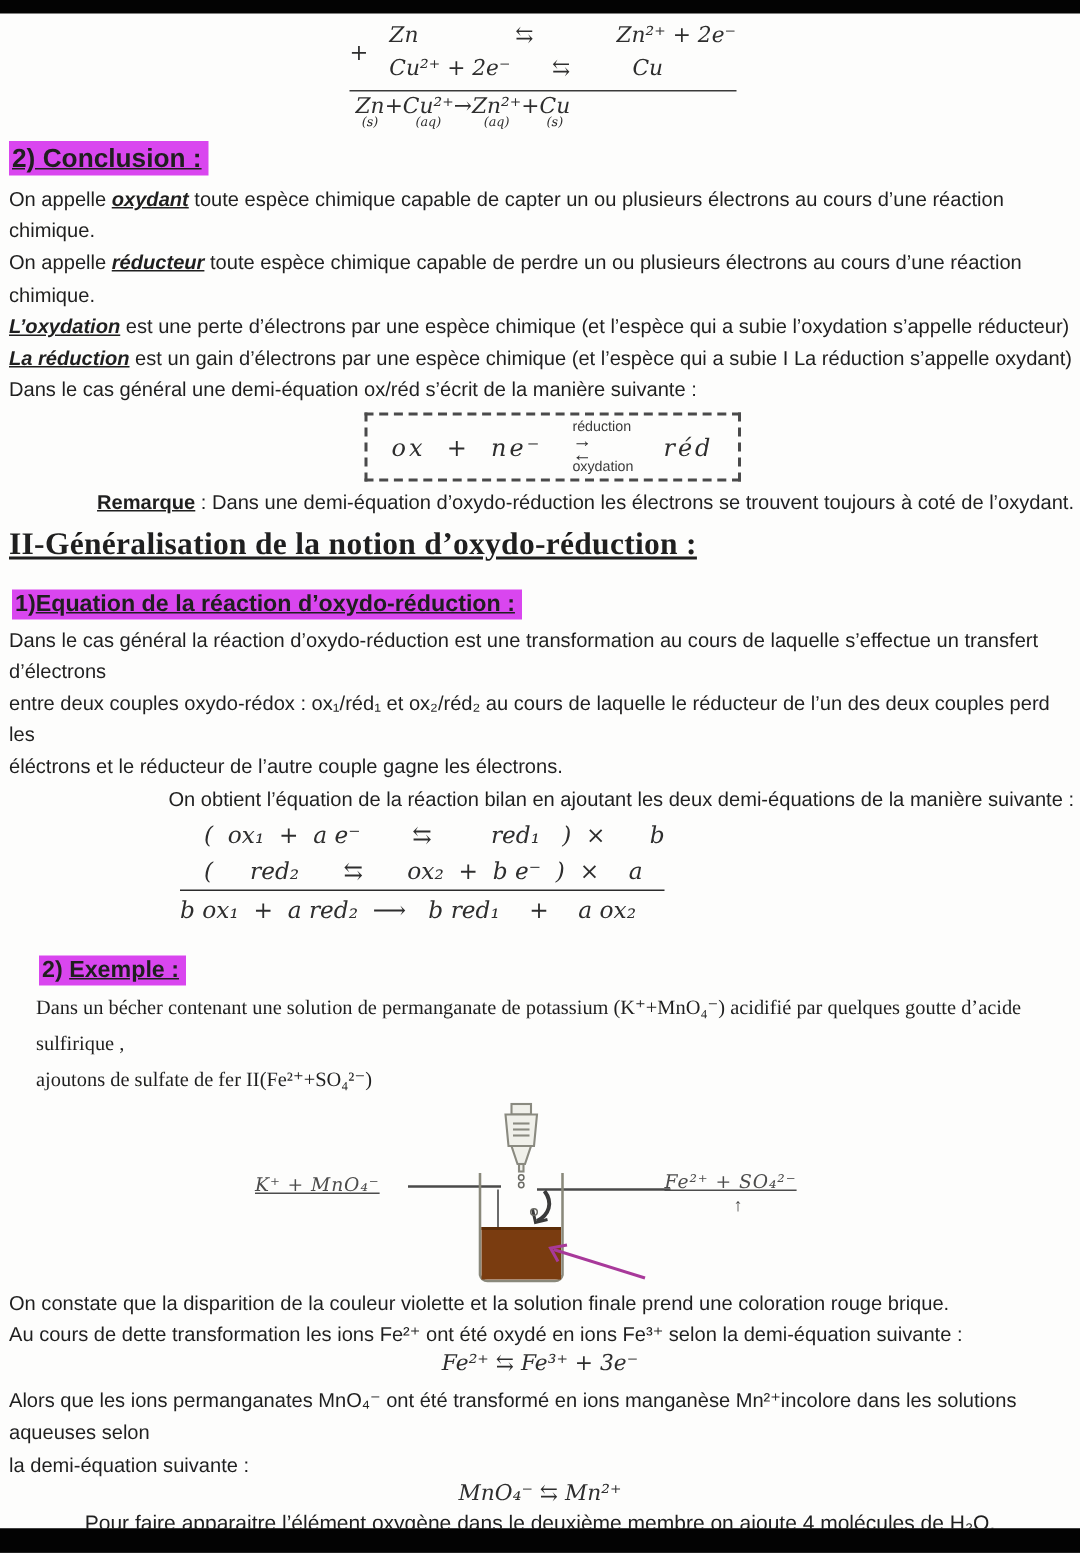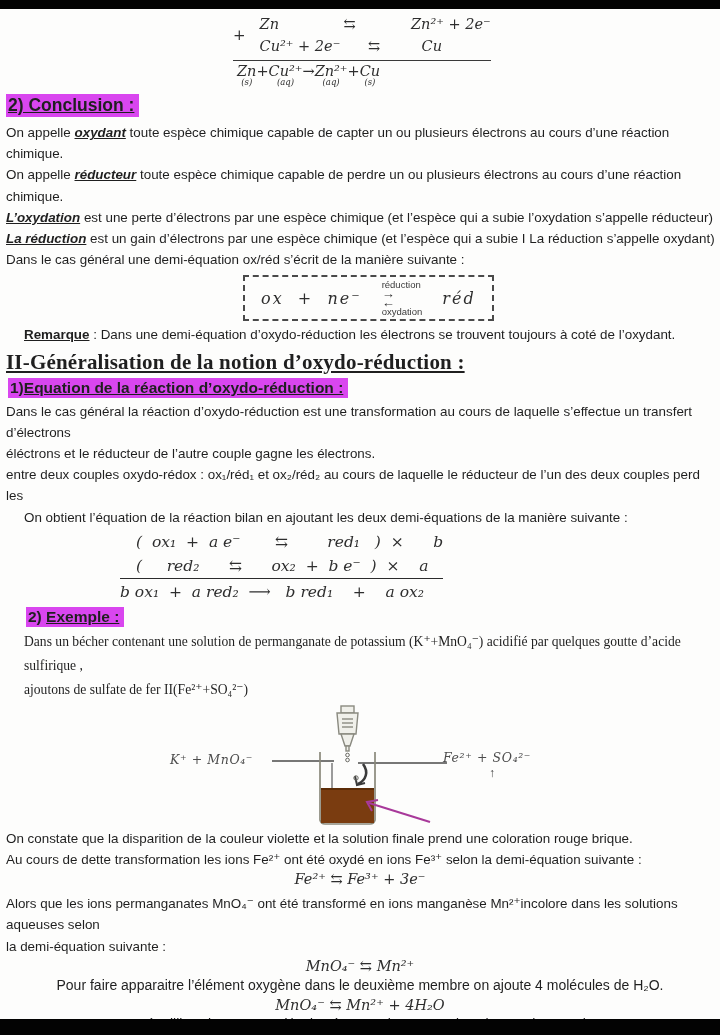--- a/index.html
+++ b/index.html
@@ -20,49 +20,49 @@
   .top-eq .halves > div { line-height: 22px; }
   .top-eq .plus { font-style: normal; font-size: 15px; }
   .sum-row { display: flex; align-items: flex-start; border-top: 1.6px solid #3a3a3a; margin-top: 3px; padding: 2px 10px 0 4px; }
   .term { display: inline-flex; flex-direction: column; align-items: center; }
   .term .state { font-size: 8.5px; line-height: 9px; margin-top: -1px; }
   .op { font-style: normal; }
 
   
   .hl { background: #d946ef; }
   h2.c-head { width: fit-content; font-size: 17.5px; font-weight: bold; text-decoration: underline; padding: 1px 5px 1px 2px; margin: 7px 0 5px 6px; }
-  .sub-head { width: fit-content; font-size: 15.5px; font-weight: bold; padding: 1px 5px 1px 2px; margin: 3px 0 3px 8px; }
+  .sub-head { width: fit-content; font-size: 15.5px; font-weight: bold; padding: 1px 5px 1px 2px; margin: 18px 0 3px 8px; }
   .sub-head .u { text-decoration: underline; }
   .ex-head { margin-left: 26px; }
 
   
   .line { font-size: 13.4px; line-height: 21.2px; margin-left: 6px; margin-right: 4px; }
   .term-bi { font-weight: bold; font-style: italic; text-decoration: underline; }
-  .indent { margin-left: 24px; }
+  .indent { margin-left: 24px; text-align: right; }
 
   
   .he-box { width: fit-content; margin: 5px 0 3px 243px; border: 2px dashed #4a4a4a; padding: 3px 16px; display: flex; align-items: center; gap: 20px; }
   .he-box .side { font-size: 16px; letter-spacing: 2px; }
   .arrow-stack { display: flex; flex-direction: column; align-items: flex-start; font-family: "Liberation Sans", sans-serif; font-style: normal; font-size: 9.5px; color: #3a3a3a; line-height: 9px; }
   .arrow-stack .ar { font-size: 13px; line-height: 9px; color: #2e2e2e; }
 
   .serif-title { font-family: "Liberation Serif", "DejaVu Serif", serif; font-size: 21px; font-weight: bold; text-decoration: underline; margin: 4px 0 3px 6px; letter-spacing: 0.2px; width: fit-content; }
 
   
   .gen-eq { width: fit-content; margin: 2px 0 2px 120px; font-size: 15.5px; line-height: 24px; }
   .gen-eq .in { padding-left: 16px; }
   .gen-eq .sum { border-top: 1.6px solid #2b2b2b; padding: 1px 10px 0 0; }
 
   
   .ex-line { font-family: "Liberation Serif", "DejaVu Serif", serif; font-size: 13.6px; line-height: 24px; margin-left: 24px; }
 
   
   .diagram { position: relative; height: 124px; margin-top: 2px; }
   .diagram svg { position: absolute; left: 0; top: 0; }
-  .dia-label { position: absolute; font-family: "DejaVu Serif", serif; font-style: italic; font-size: 12.5px; color: #4c4c4c; letter-spacing: 0.6px; }
+  .dia-label { position: absolute; font-family: "DejaVu Serif", serif; font-style: italic; font-size: 12.5px; color: #4c4c4c; letter-spacing: 0.6px; text-decoration: underline; }
   .dia-label.left { left: 170px; top: 48px; }
   .dia-label.right { left: 443px; top: 46px; }
   .dia-up { position: absolute; left: 489px; top: 62px; font-size: 12px; color: #3a3a3a; }
 
   
   .ceq { width: fit-content; margin: 1px auto; font-size: 14.5px; }
   .cpar { text-align: center; font-size: 14px; line-height: 21px; margin: 0 10px; }
 </style>
 </head>
 <body>
@@ -121,22 +121,22 @@
       <span class="eq side">réd</span>
     </div>
 
     <p class="line indent"><span class="term-bi" style="font-style:normal">Remarque</span><span> : Dans une demi-équation d’oxydo-réduction les électrons se trouvent toujours à coté de l’oxydant.</span></p>
 
     <div class="serif-title">II-Généralisation de la notion d’oxydo-réduction :</div>
 
     <div class="sub-head hl"><span>1)</span><span class="u">Equation de la réaction d’oxydo-réduction :</span></div>
 
     <p class="line">Dans le cas général  la réaction d’oxydo-réduction  est une transformation au cours de laquelle s’effectue un transfert d’électrons</p>
+    <p class="line">entre deux couples oxydo-rédox :   ox₁/réd₁     et ox₂/réd₂  au cours de laquelle le réducteur  de l’un des deux couples perd les</p>
     <p class="line">éléctrons et le réducteur de l’autre couple gagne les électrons.</p>
-    <p class="line">entre deux couples oxydo-rédox :   ox₁/réd₁     et ox₂/réd₂  au cours de laquelle le réducteur  de l’un des deux couples perd les</p>
     <p class="line indent">On obtient l’équation de la réaction bilan en ajoutant les deux demi-équations  de la manière suivante :</p>
 
     <div class="gen-eq eq">
       <div class="pre in">(  ox₁  +  a e⁻       ⇆        red₁   )  ×      b</div>
       <div class="pre in">(     red₂      ⇆      ox₂  +  b e⁻  )  ×    a</div>
       <div class="pre sum">b ox₁  +  a red₂  ⟶   b red₁    +    a ox₂</div>
     </div>
 
     <div class="sub-head hl ex-head"><span>2) </span><span class="u">Exemple :</span></div>
     <p class="ex-line">Dans un bécher contenant une solution de permanganate de potassium (K⁺+MnO₄⁻) acidifié par quelques goutte d’acide sulfirique ,</p>

